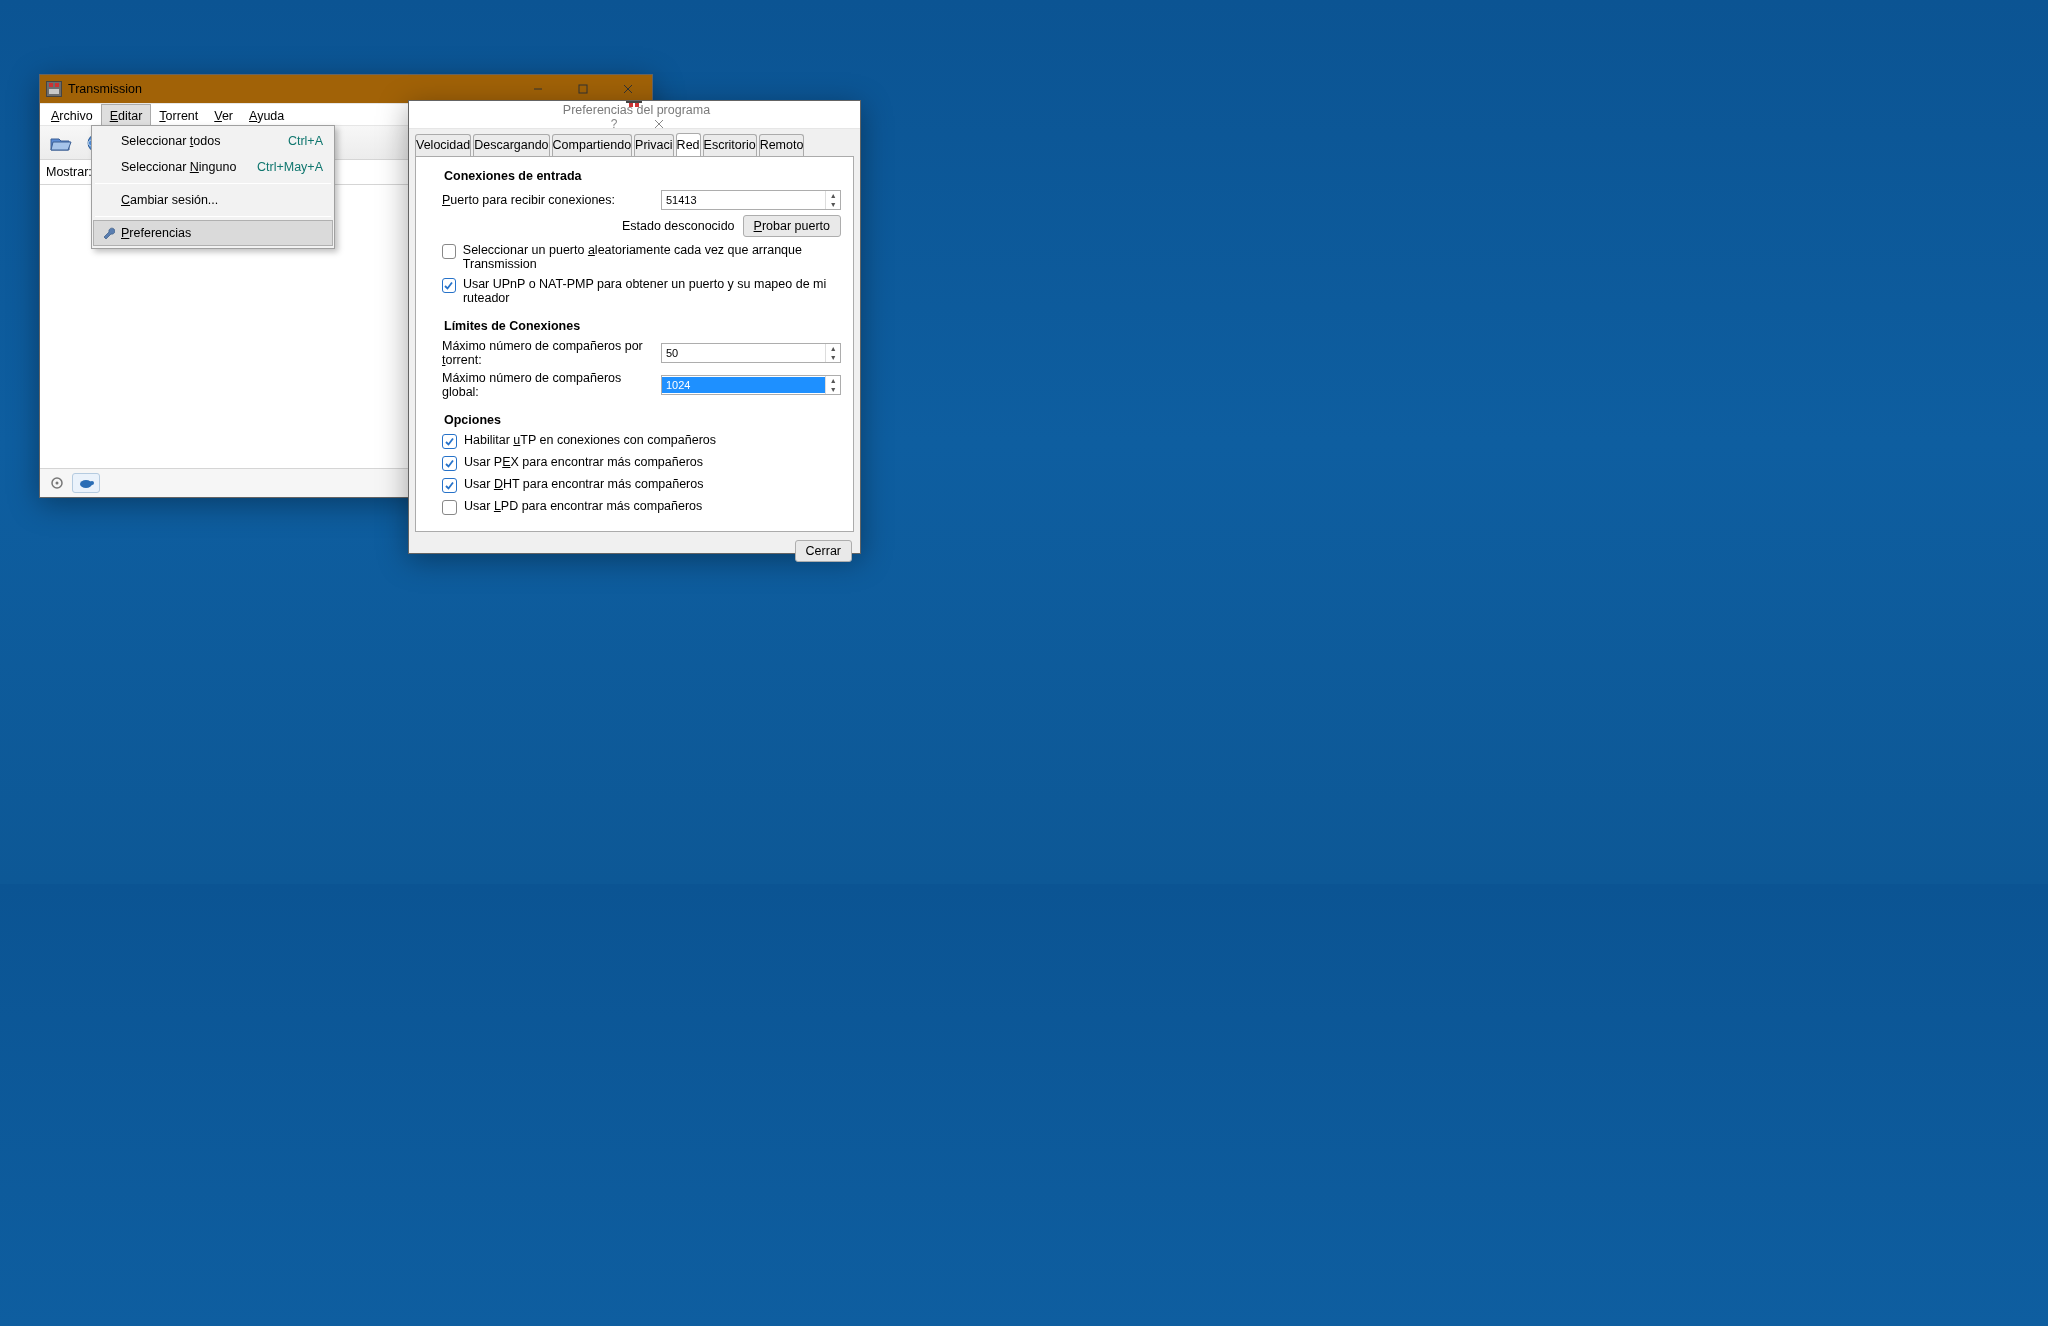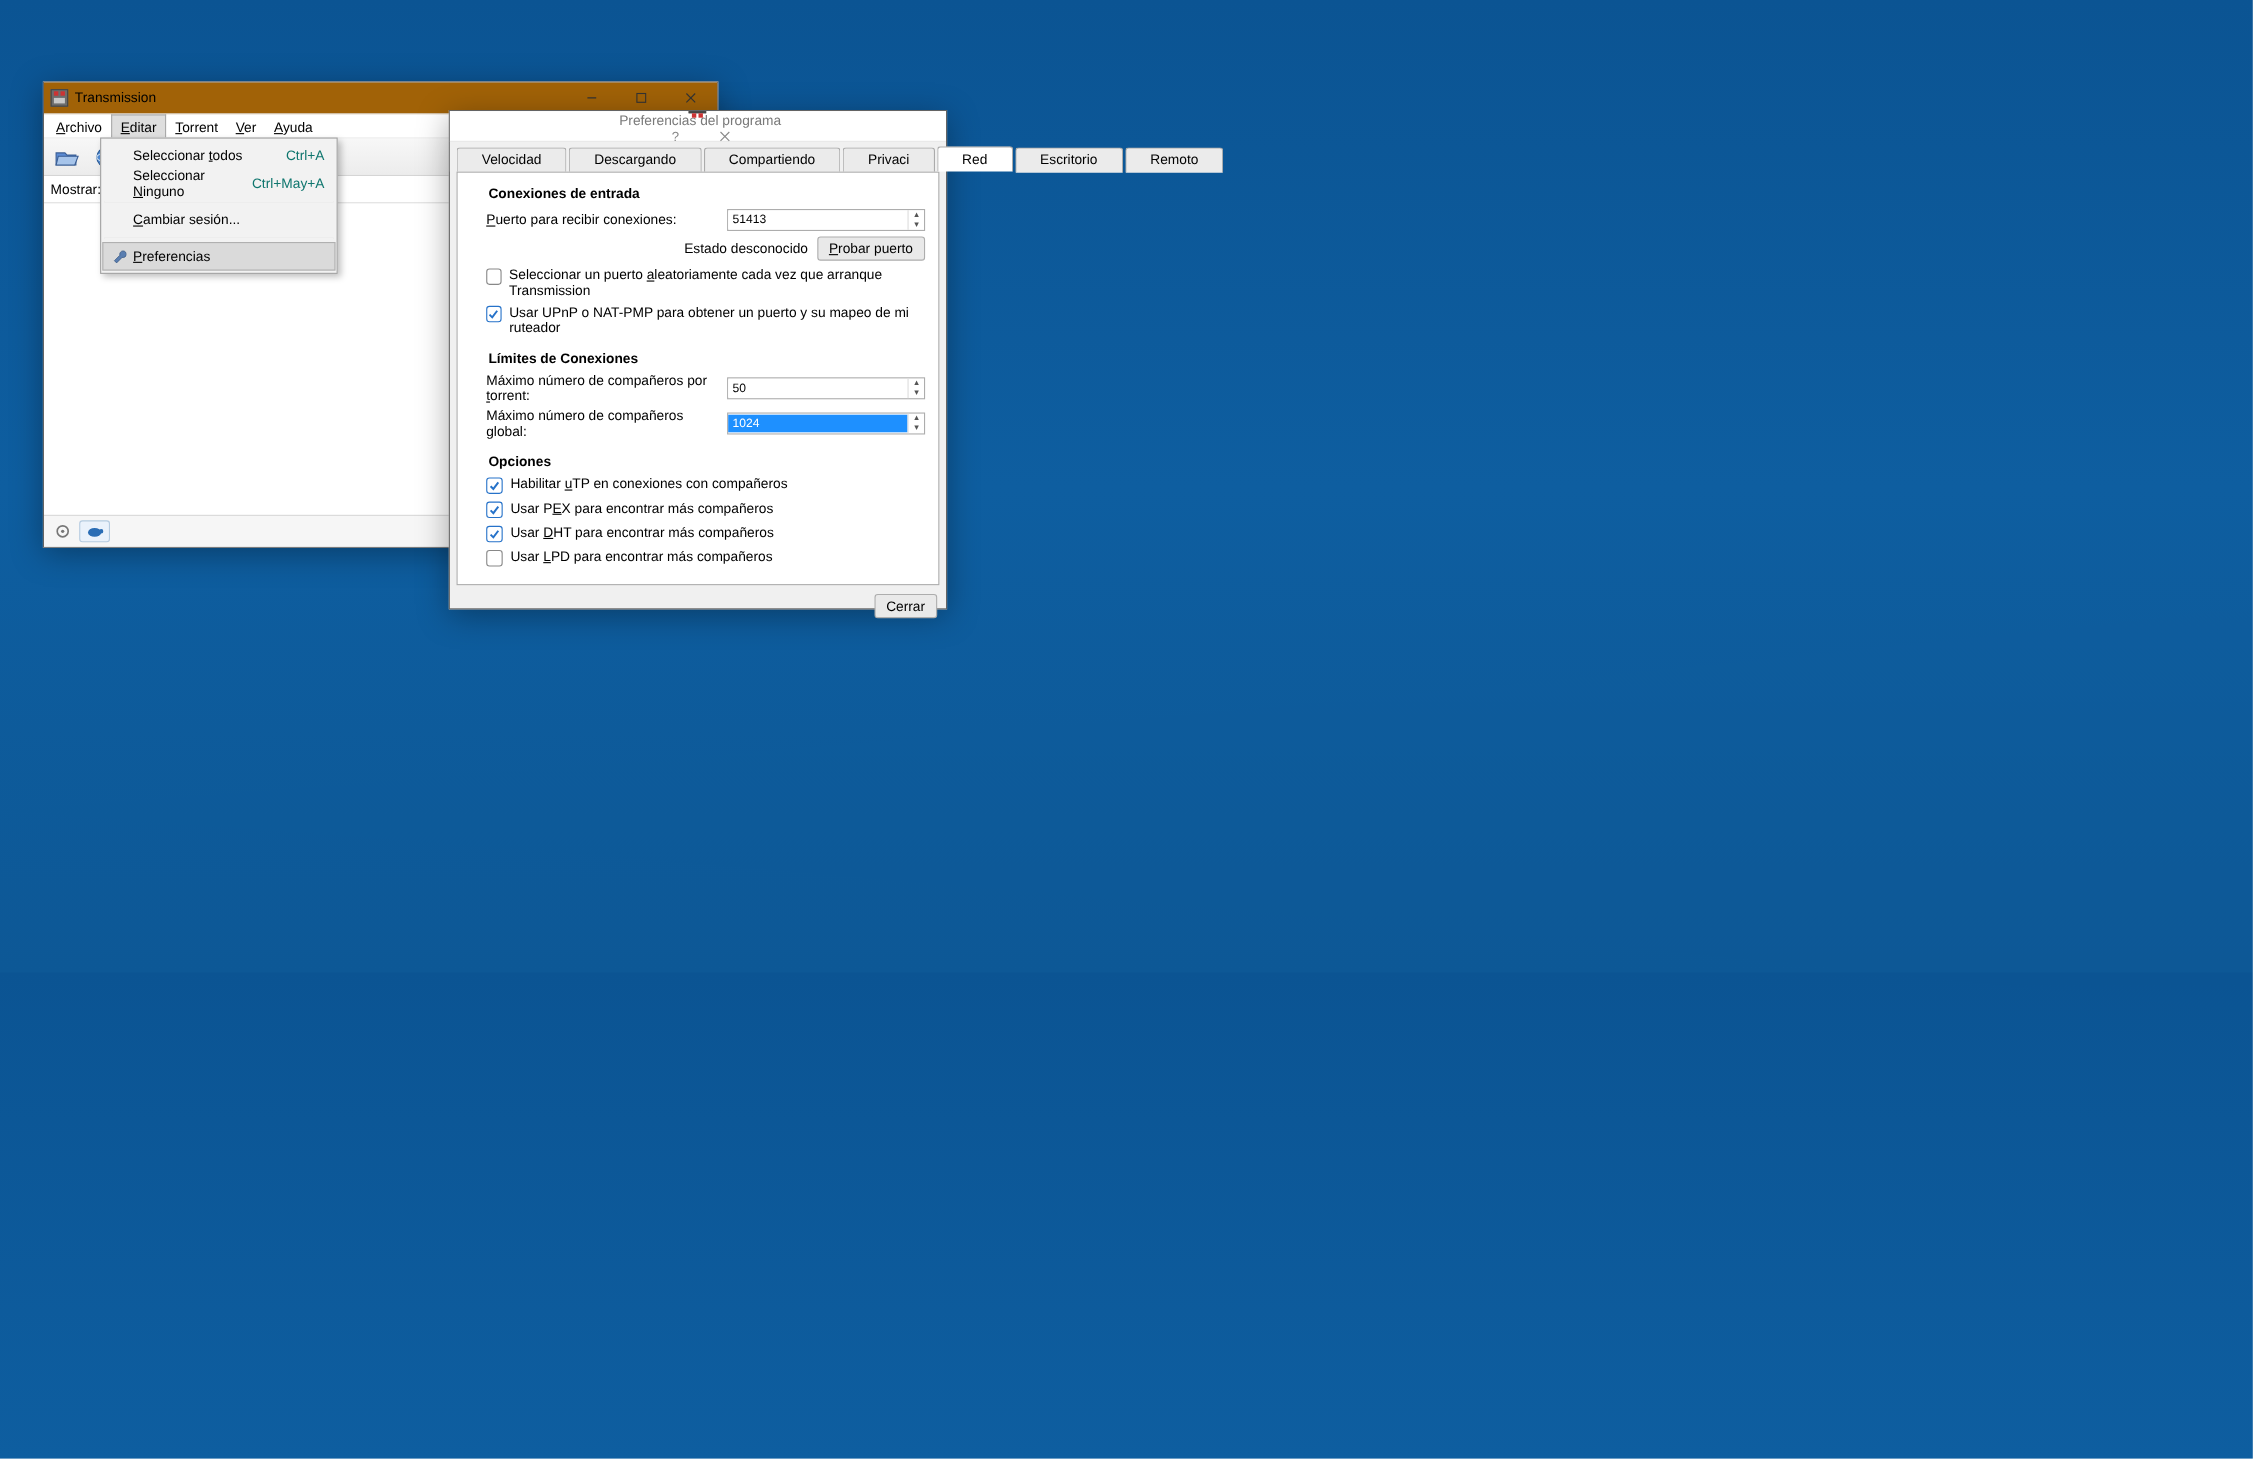--- a/index.html
+++ b/index.html
@@ -115,21 +115,21 @@
     background:#eaf2fb;
     border-radius:3px;
     display:flex;align-items:center;justify-content:center;
     color:#2a6db5;
   }
 
   
   .dropdown {
     position:absolute;
     left: 91px; top: 125px;
-    width: 216px;
+    width: 244px;
     background:#f2f2f2;
     border:1px solid #a0a0a0;
     box-shadow: 3px 3px 6px rgba(0,0,0,.25);
     padding: 2px 1px;
     font-size:12.5px;
   }
   .dd-row {
     display:flex; align-items:center;
     height:26px;
     padding: 0 10px 0 28px;
@@ -151,21 +151,21 @@
   .tab-strip {
     display:flex;
     padding: 4px 6px 0 6px;
     gap:2px;
     background:#f0f0f0;
     font-size:12.5px;
   }
   .tab {
     border:1px solid #ababab;
     border-bottom:none;
-    padding:3px 22px;
+    padding:3px 0;
     background:#ebebeb;
     border-radius:3px 3px 0 0;
     position:relative;
     top:1px;
   }
   .tab.active {
     background:#fff;
     z-index:3;
     top:0;
     padding-top:4px;

